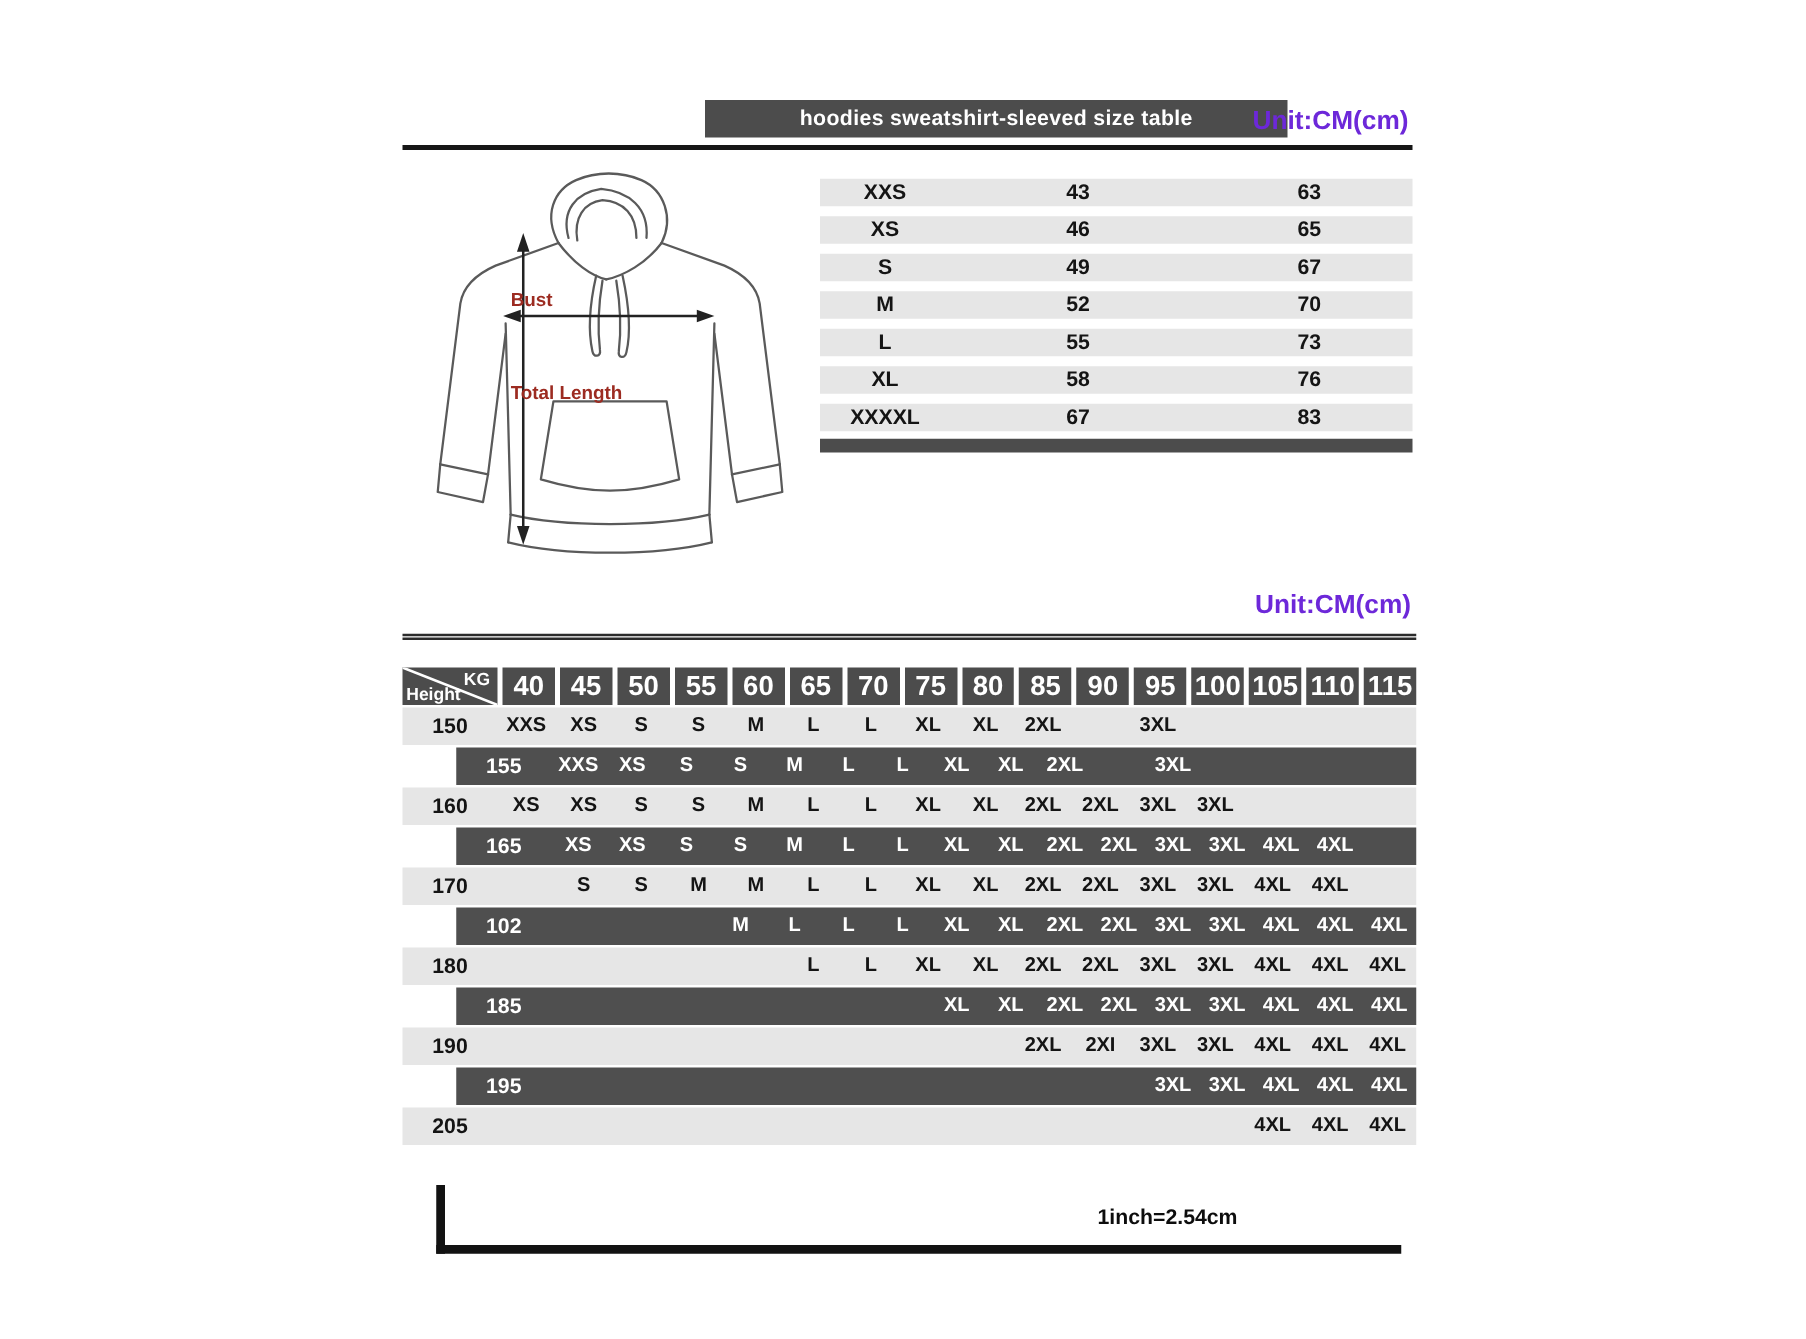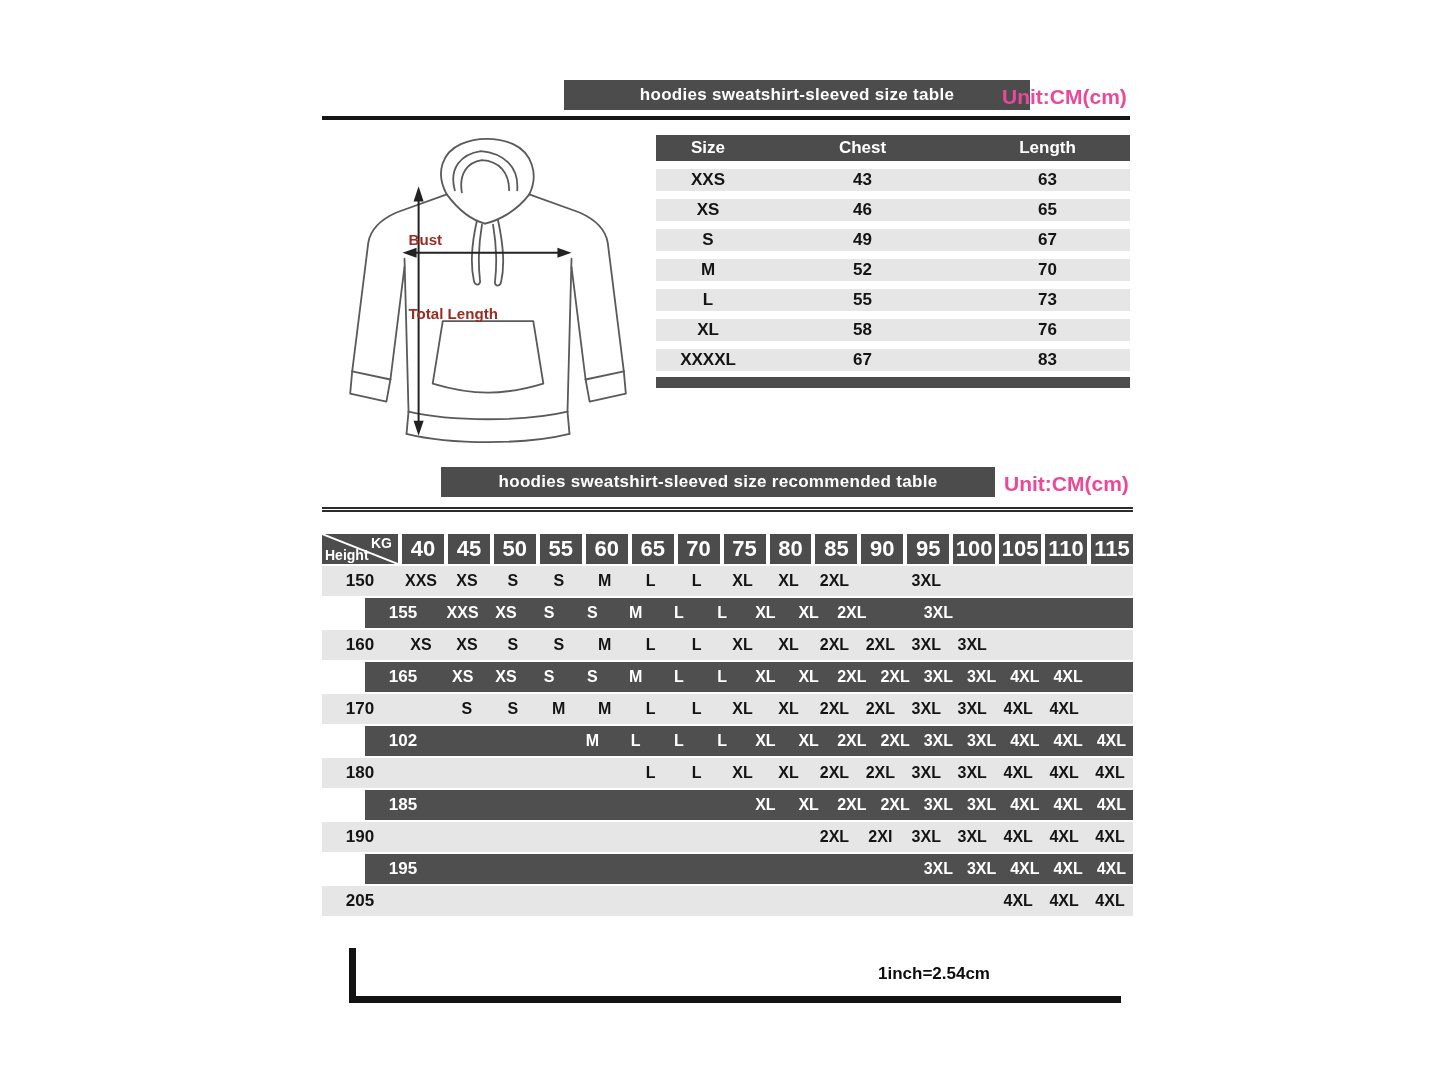--- a/index.html
+++ b/index.html
@@ -4,21 +4,21 @@
 <style>
   html,body{margin:0;padding:0;background:#fff;}
   .canvas{
     position:relative;width:1445px;height:1071px;background:#ffffff;overflow:hidden;
     font-family:"Liberation Sans",sans-serif;color:#141414;
   }
   .bar{position:absolute;background:#4c4c4c;color:#fff;font-weight:bold;font-size:17px;
        display:flex;align-items:center;justify-content:center;letter-spacing:.3px;}
   .title-bar1{left:516px;top:80px;width:466px;height:30px;margin-left:48px;}
   .title-bar2{left:441px;top:467px;width:554px;height:30px;}
-  .unit{position:absolute;font-weight:bold;font-size:21px;color:#ec4899;}
+  .unit{position:absolute;font-weight:bold;font-size:21px;color:#6d28d9;}
   .unit1{left:1002px;top:85px;}
   .unit2{left:1004px;top:472px;}
   .rule1{position:absolute;left:322px;top:116px;width:808px;height:4px;background:#161616;}
   .rule2{position:absolute;left:322px;top:507px;width:811px;height:1px;background:#fff;
          border-top:2px solid #2b2b2b;border-bottom:2px solid #2b2b2b;}
   .hoodie{position:absolute;left:330px;top:130px;width:312px;height:332px;}
   .hoodie text{font-family:"Liberation Sans",sans-serif;font-weight:bold;font-size:15px;fill:#9c2b21;}
 
   
   .size-table{position:absolute;left:656px;top:135px;width:474px;}
@@ -103,25 +103,20 @@
       <polygon points="88,56 83,71 93,71"></polygon>
       <polygon points="88,304 83,289 93,289"></polygon>
       <polygon points="72,122 86,117 86,127"></polygon>
       <polygon points="240,122 226,117 226,127"></polygon>
     </g>
     <text x="78" y="114">Bust</text>
     <text x="78" y="188">Total Length</text>
   </svg>
 
   <div class="size-table">
-    <div class="st-header">
-        <div class="st-hcell">Size</div>
-        <div class="st-hcell">Chest</div>
-        <div class="st-hcell">Length</div>
-      </div>
     <div class="st-body">
         <div class="st-row">
           <div class="st-cell">XXS</div>
           <div class="st-cell">43</div>
           <div class="st-cell">63</div>
         </div>
         <div class="st-row">
           <div class="st-cell">XS</div>
           <div class="st-cell">46</div>
           <div class="st-cell">65</div>
@@ -148,23 +143,20 @@
         </div>
         <div class="st-row">
           <div class="st-cell">XXXXL</div>
           <div class="st-cell">67</div>
           <div class="st-cell">83</div>
         </div>
       </div>
     <div class="st-bottombar"></div>
   </div>
 
-  <div class="bar title-bar2">
-    <span>hoodies sweatshirt-sleeved size recommended table</span>
-  </div>
   <div class="unit unit2">Unit:CM(cm)</div>
   <div class="rule2"></div>
 
   <div class="matrix">
     <div class="mx-header">
       <div class="mx-corner">
         <svg viewBox="0 0 76 33" preserveAspectRatio="none">
           <line x1="0" y1="0" x2="76" y2="33" stroke="#ffffff" stroke-width="2.2"></line>
         </svg>
         <span class="kg">KG</span>

